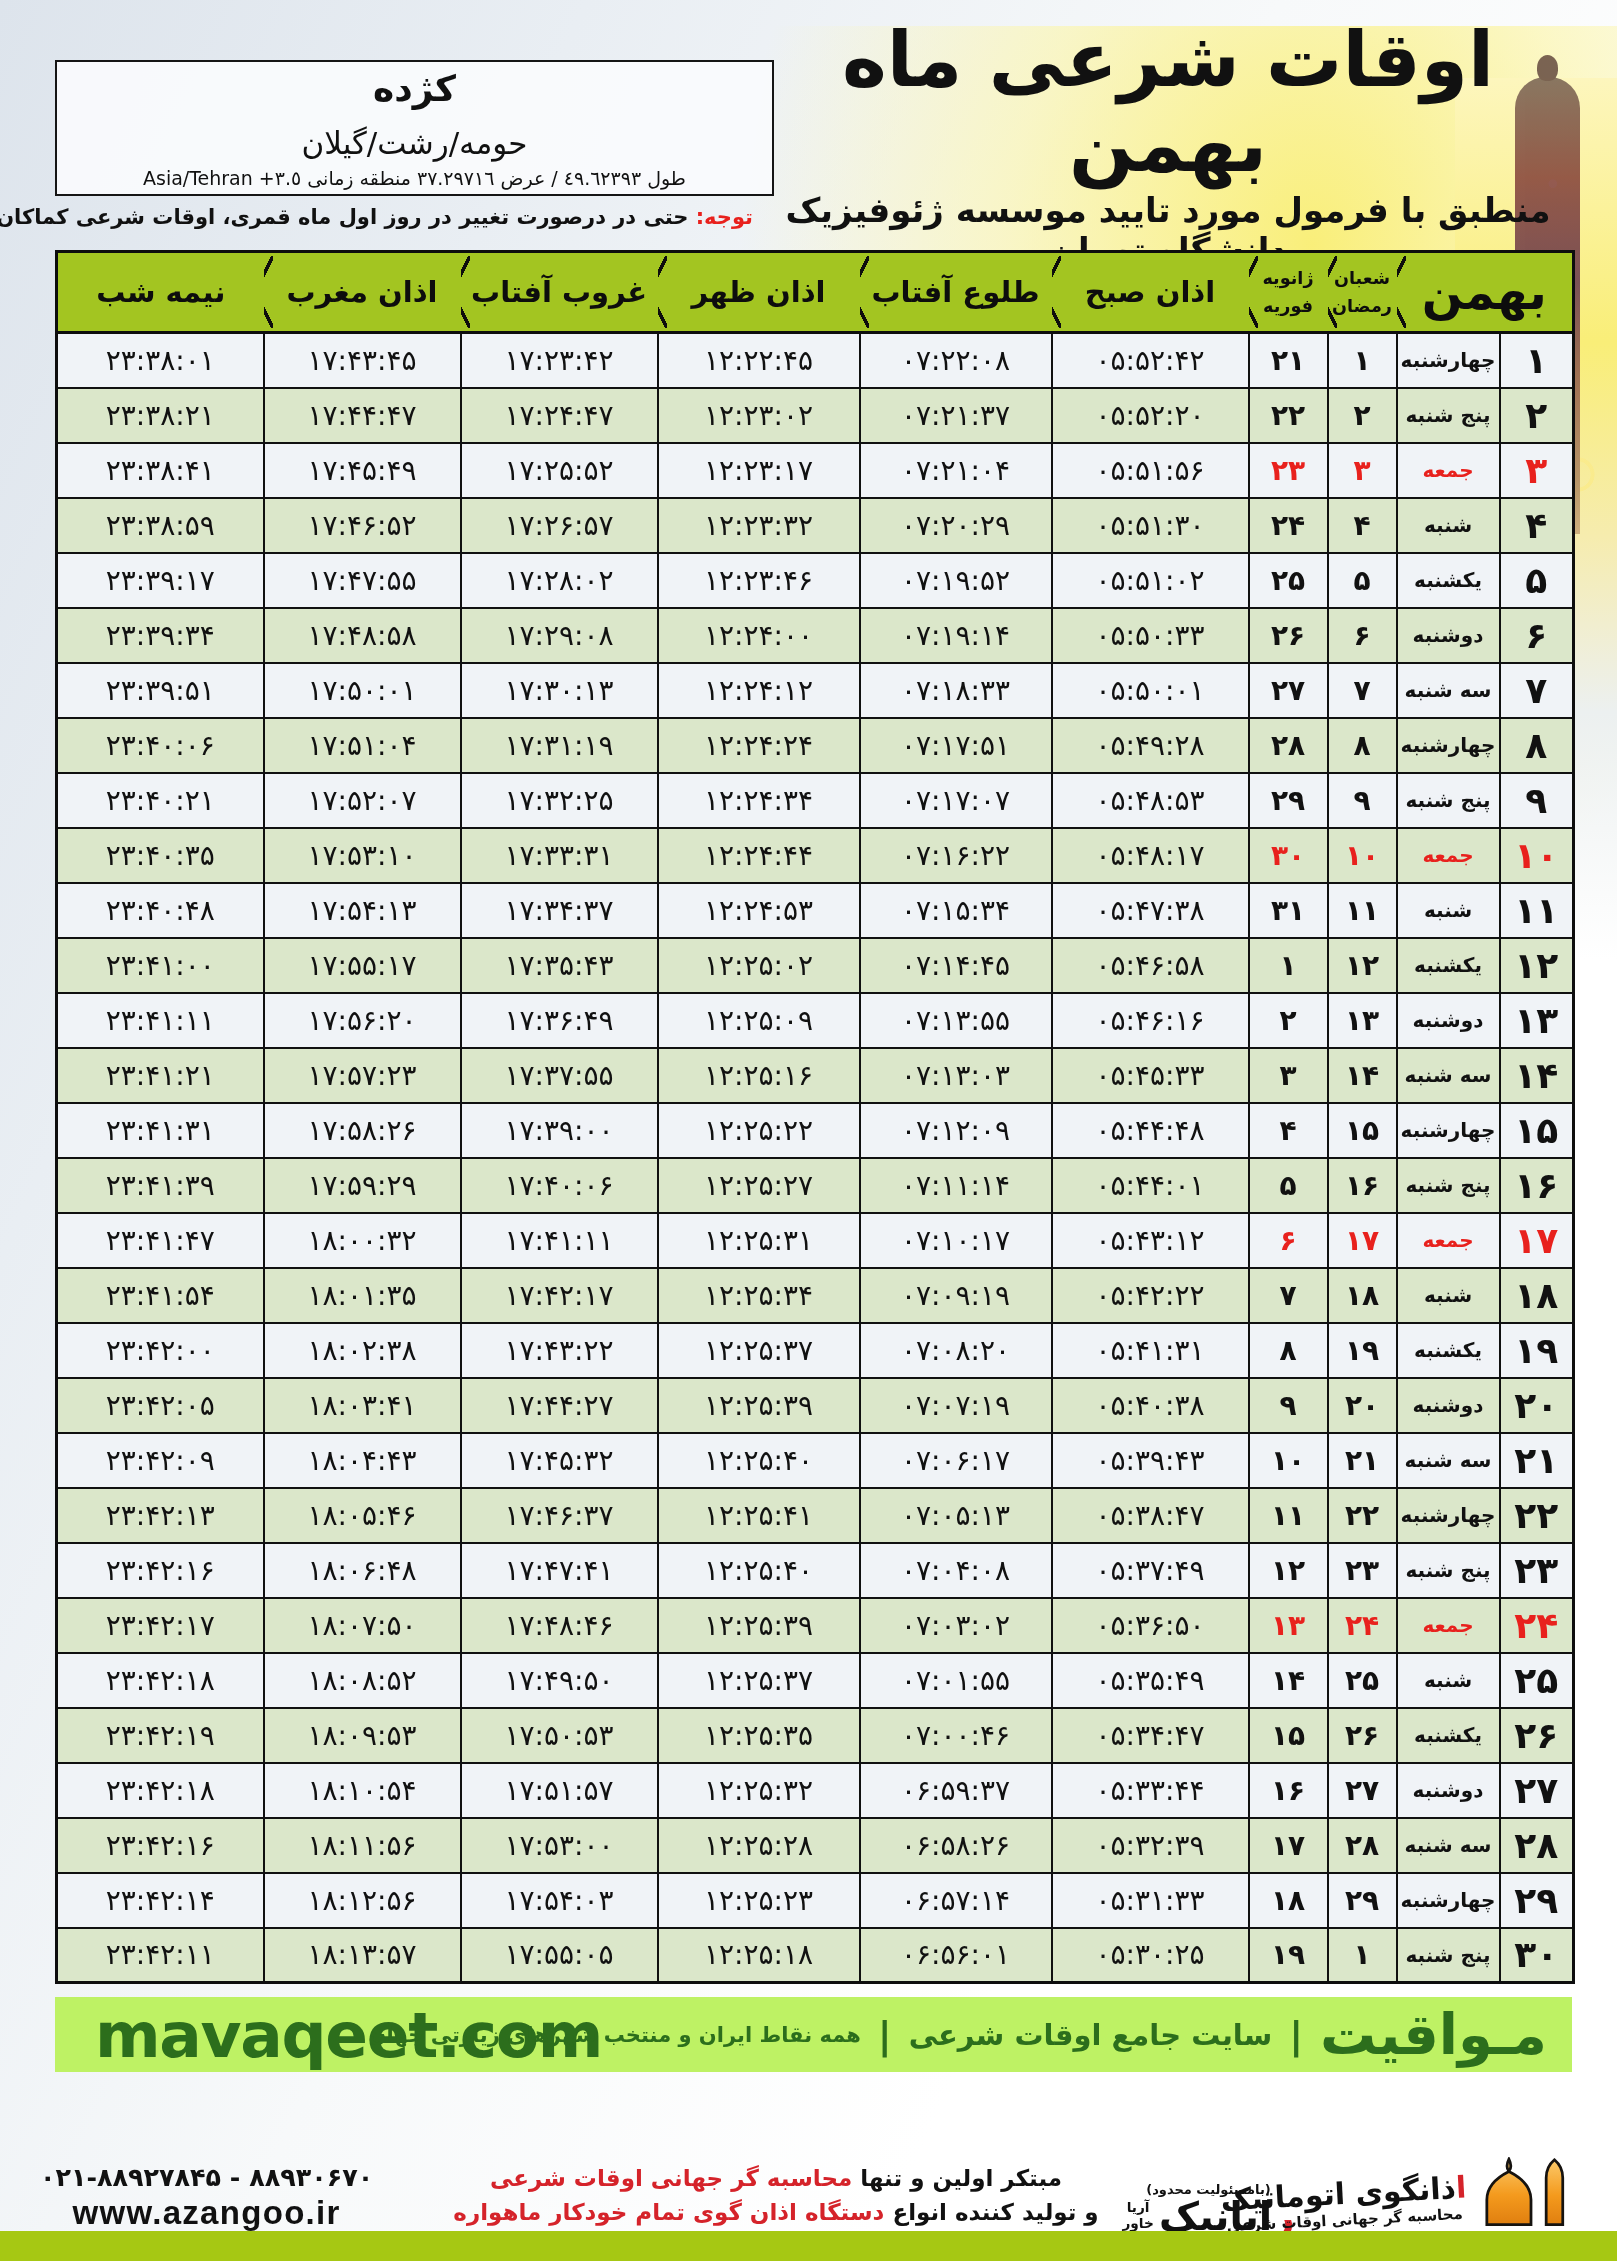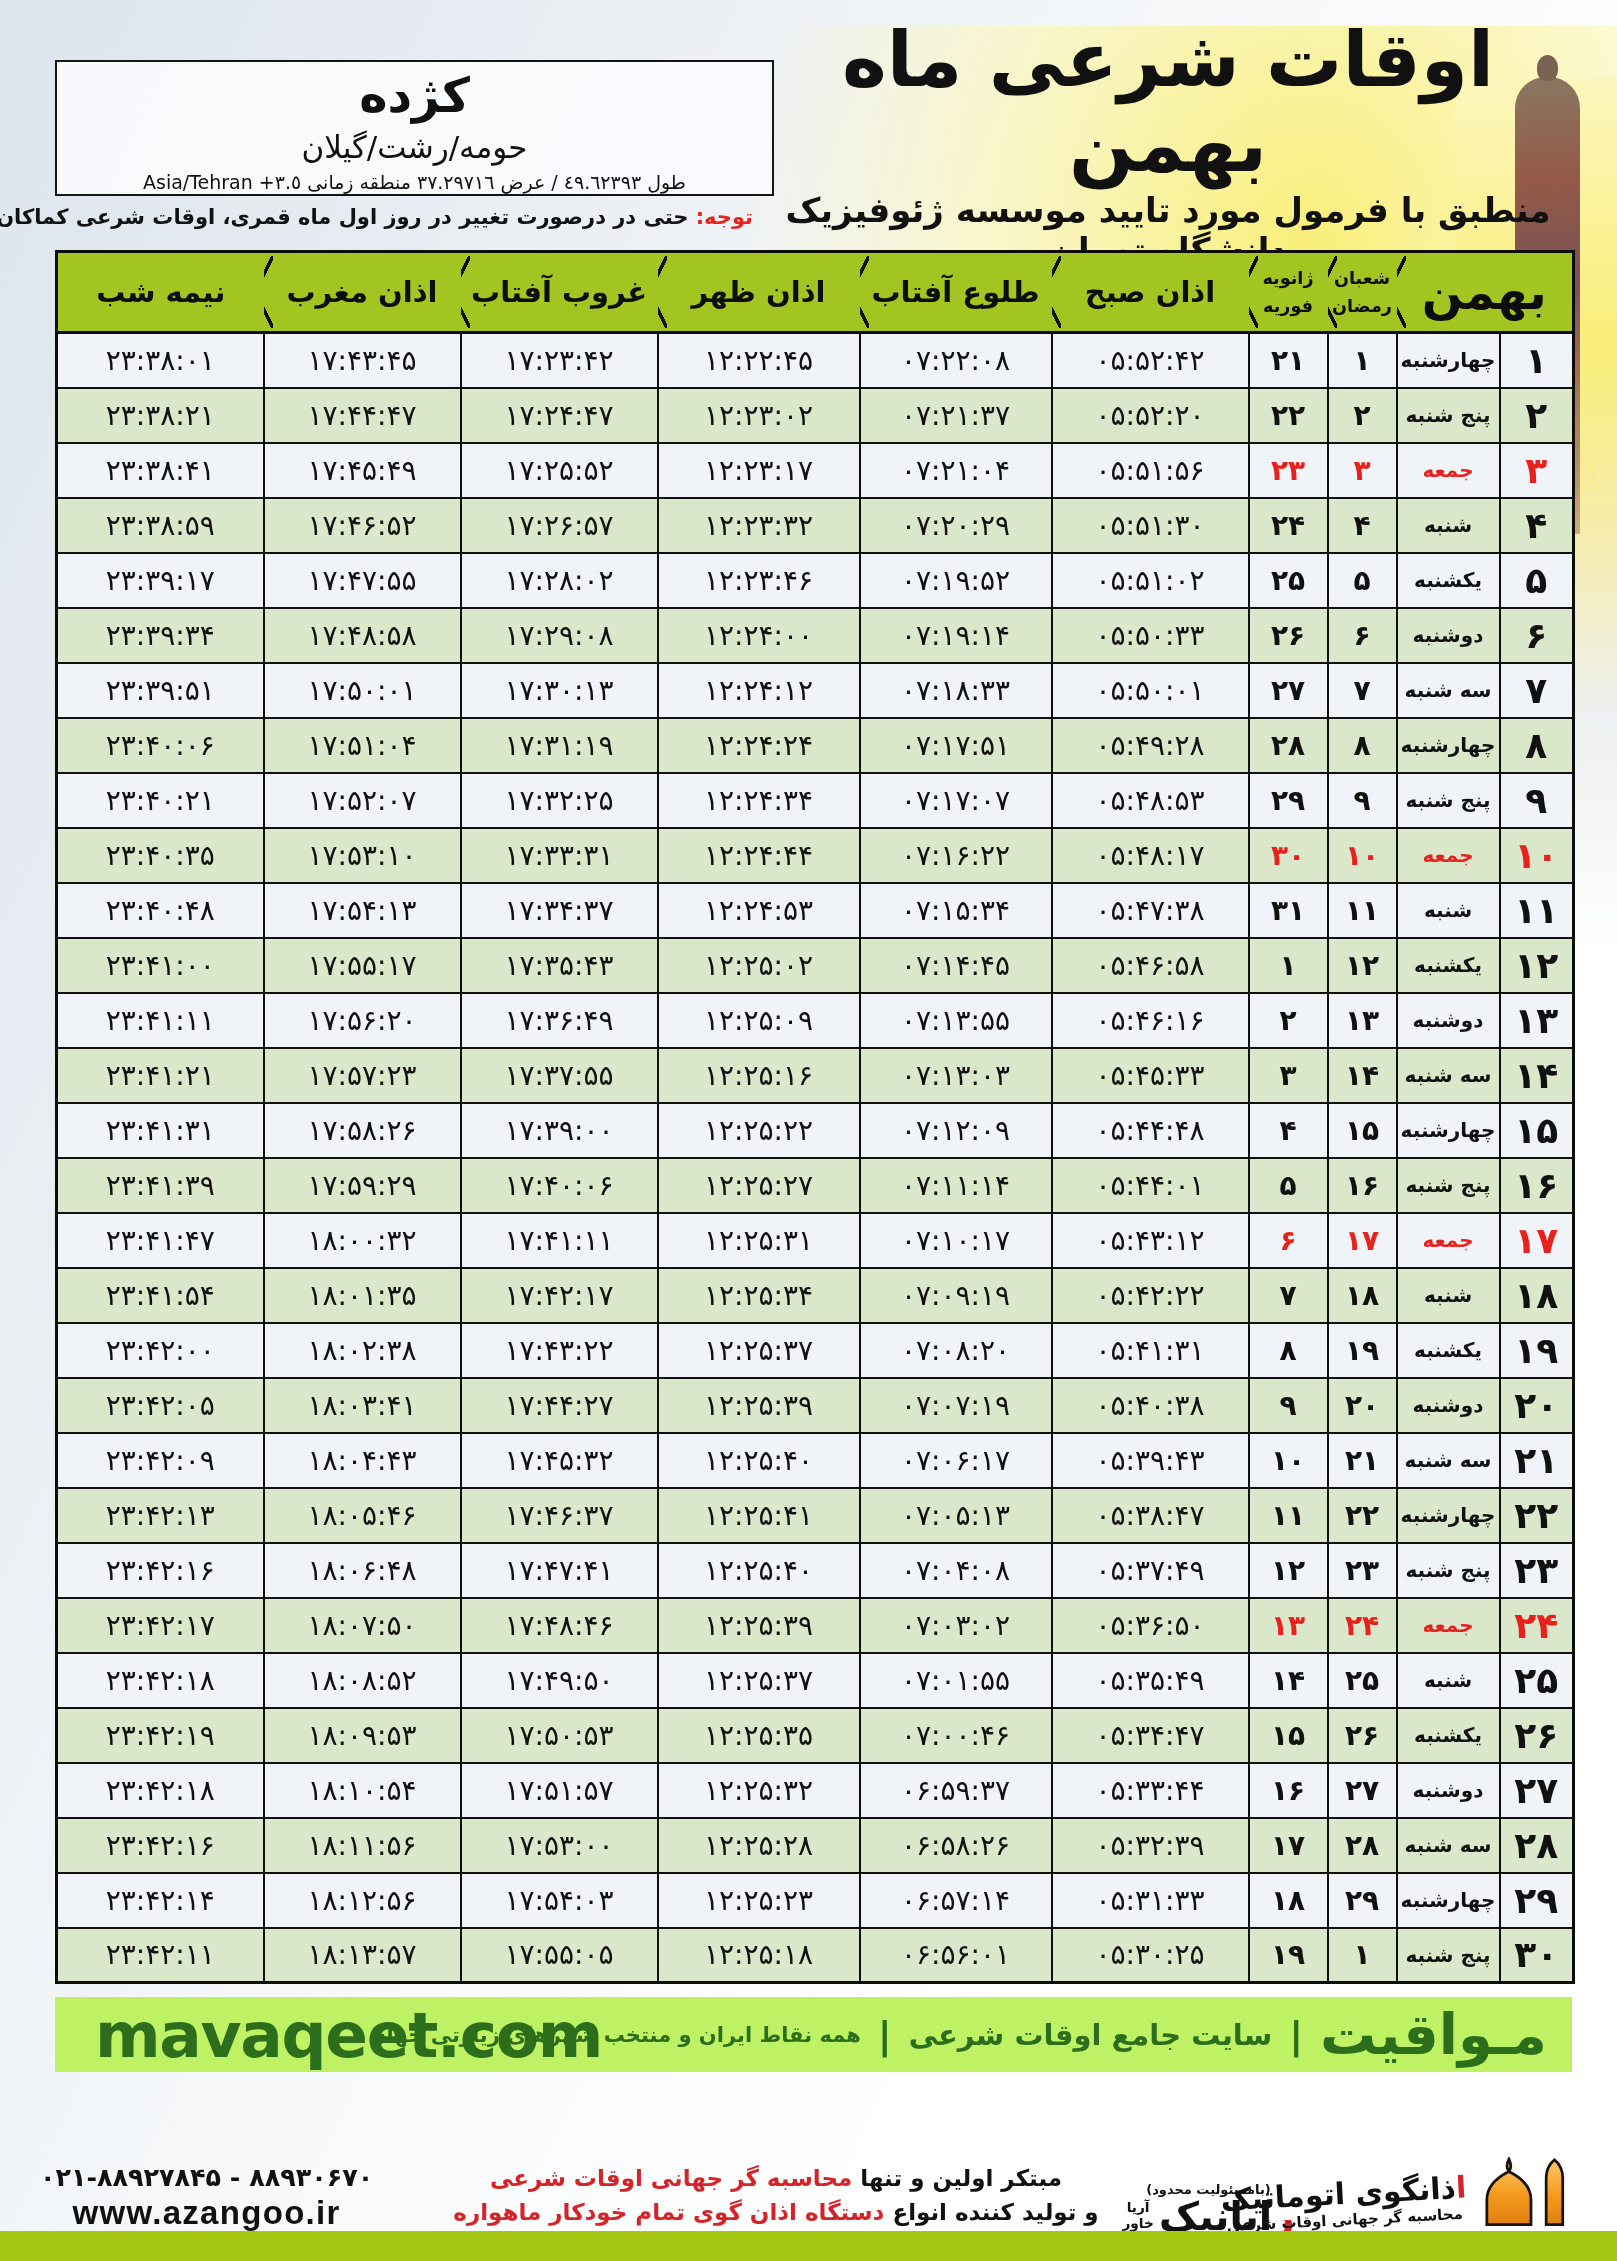--- a/index.html
+++ b/index.html
@@ -20,22 +20,22 @@
       radial-gradient(circle at 40% 60%, transparent 15.7px, rgba(255,255,255,.7) 16.3px 19px, transparent 19.6px),
       linear-gradient(180deg,#fdf6bd 0%,#f9ee78 30%,#f6ecae 52%,#ecf0f0 72%,rgba(255,255,255,0) 100%);}
   .bg-minaret{position:absolute;right:38px;top:77px;width:65px;height:457px;z-index:1;opacity:.9;
     border-radius:31px 31px 0 0;
     background:linear-gradient(180deg,#7d6a58 0%,#8a4a3e 22%,#6d4050 45%,#95624e 65%,#b08a62 88%,#c8a878 100%);}
   .bg-minaret::after{content:"";position:absolute;left:22px;top:-22px;width:21px;height:26px;
     border-radius:50% 50% 40% 40%;background:#6d5446;}
   
   .city-box{position:absolute;left:55px;top:60px;width:715px;height:132px;z-index:2;
     border:2.6px solid #151515;background:rgba(250,251,253,.92);text-align:center;direction:rtl;}
-  .city-name{font-size:48px;font-weight:bold;line-height:1.1;margin-top:6.5px;}
-  .city-region{font-size:31px;line-height:1.1;margin-top:9px;}
+  .city-name{font-size:36px;font-weight:bold;line-height:1.1;margin-top:6.5px;}
+  .city-region{font-size:31px;line-height:1.1;margin-top:18px;}
   .city-coords{font-size:19px;font-weight:normal;margin-top:6.5px;}
   
   .title-block{position:absolute;right:42px;top:17px;width:816px;z-index:2;text-align:center;direction:rtl;}
   .main-title{font-size:76px;font-weight:bold;line-height:1.12;}
   .sub-title{font-size:34px;font-weight:bold;margin-top:2.6px;}
   .date-line{font-size:29px;font-weight:bold;margin-top:14.4px;}
   
   .note-line{position:absolute;left:55px;top:205px;width:698px;z-index:2;direction:rtl;text-align:right;
     font-size:21px;font-weight:bold;white-space:nowrap;}
   .note-label{color:#e8211d;}

